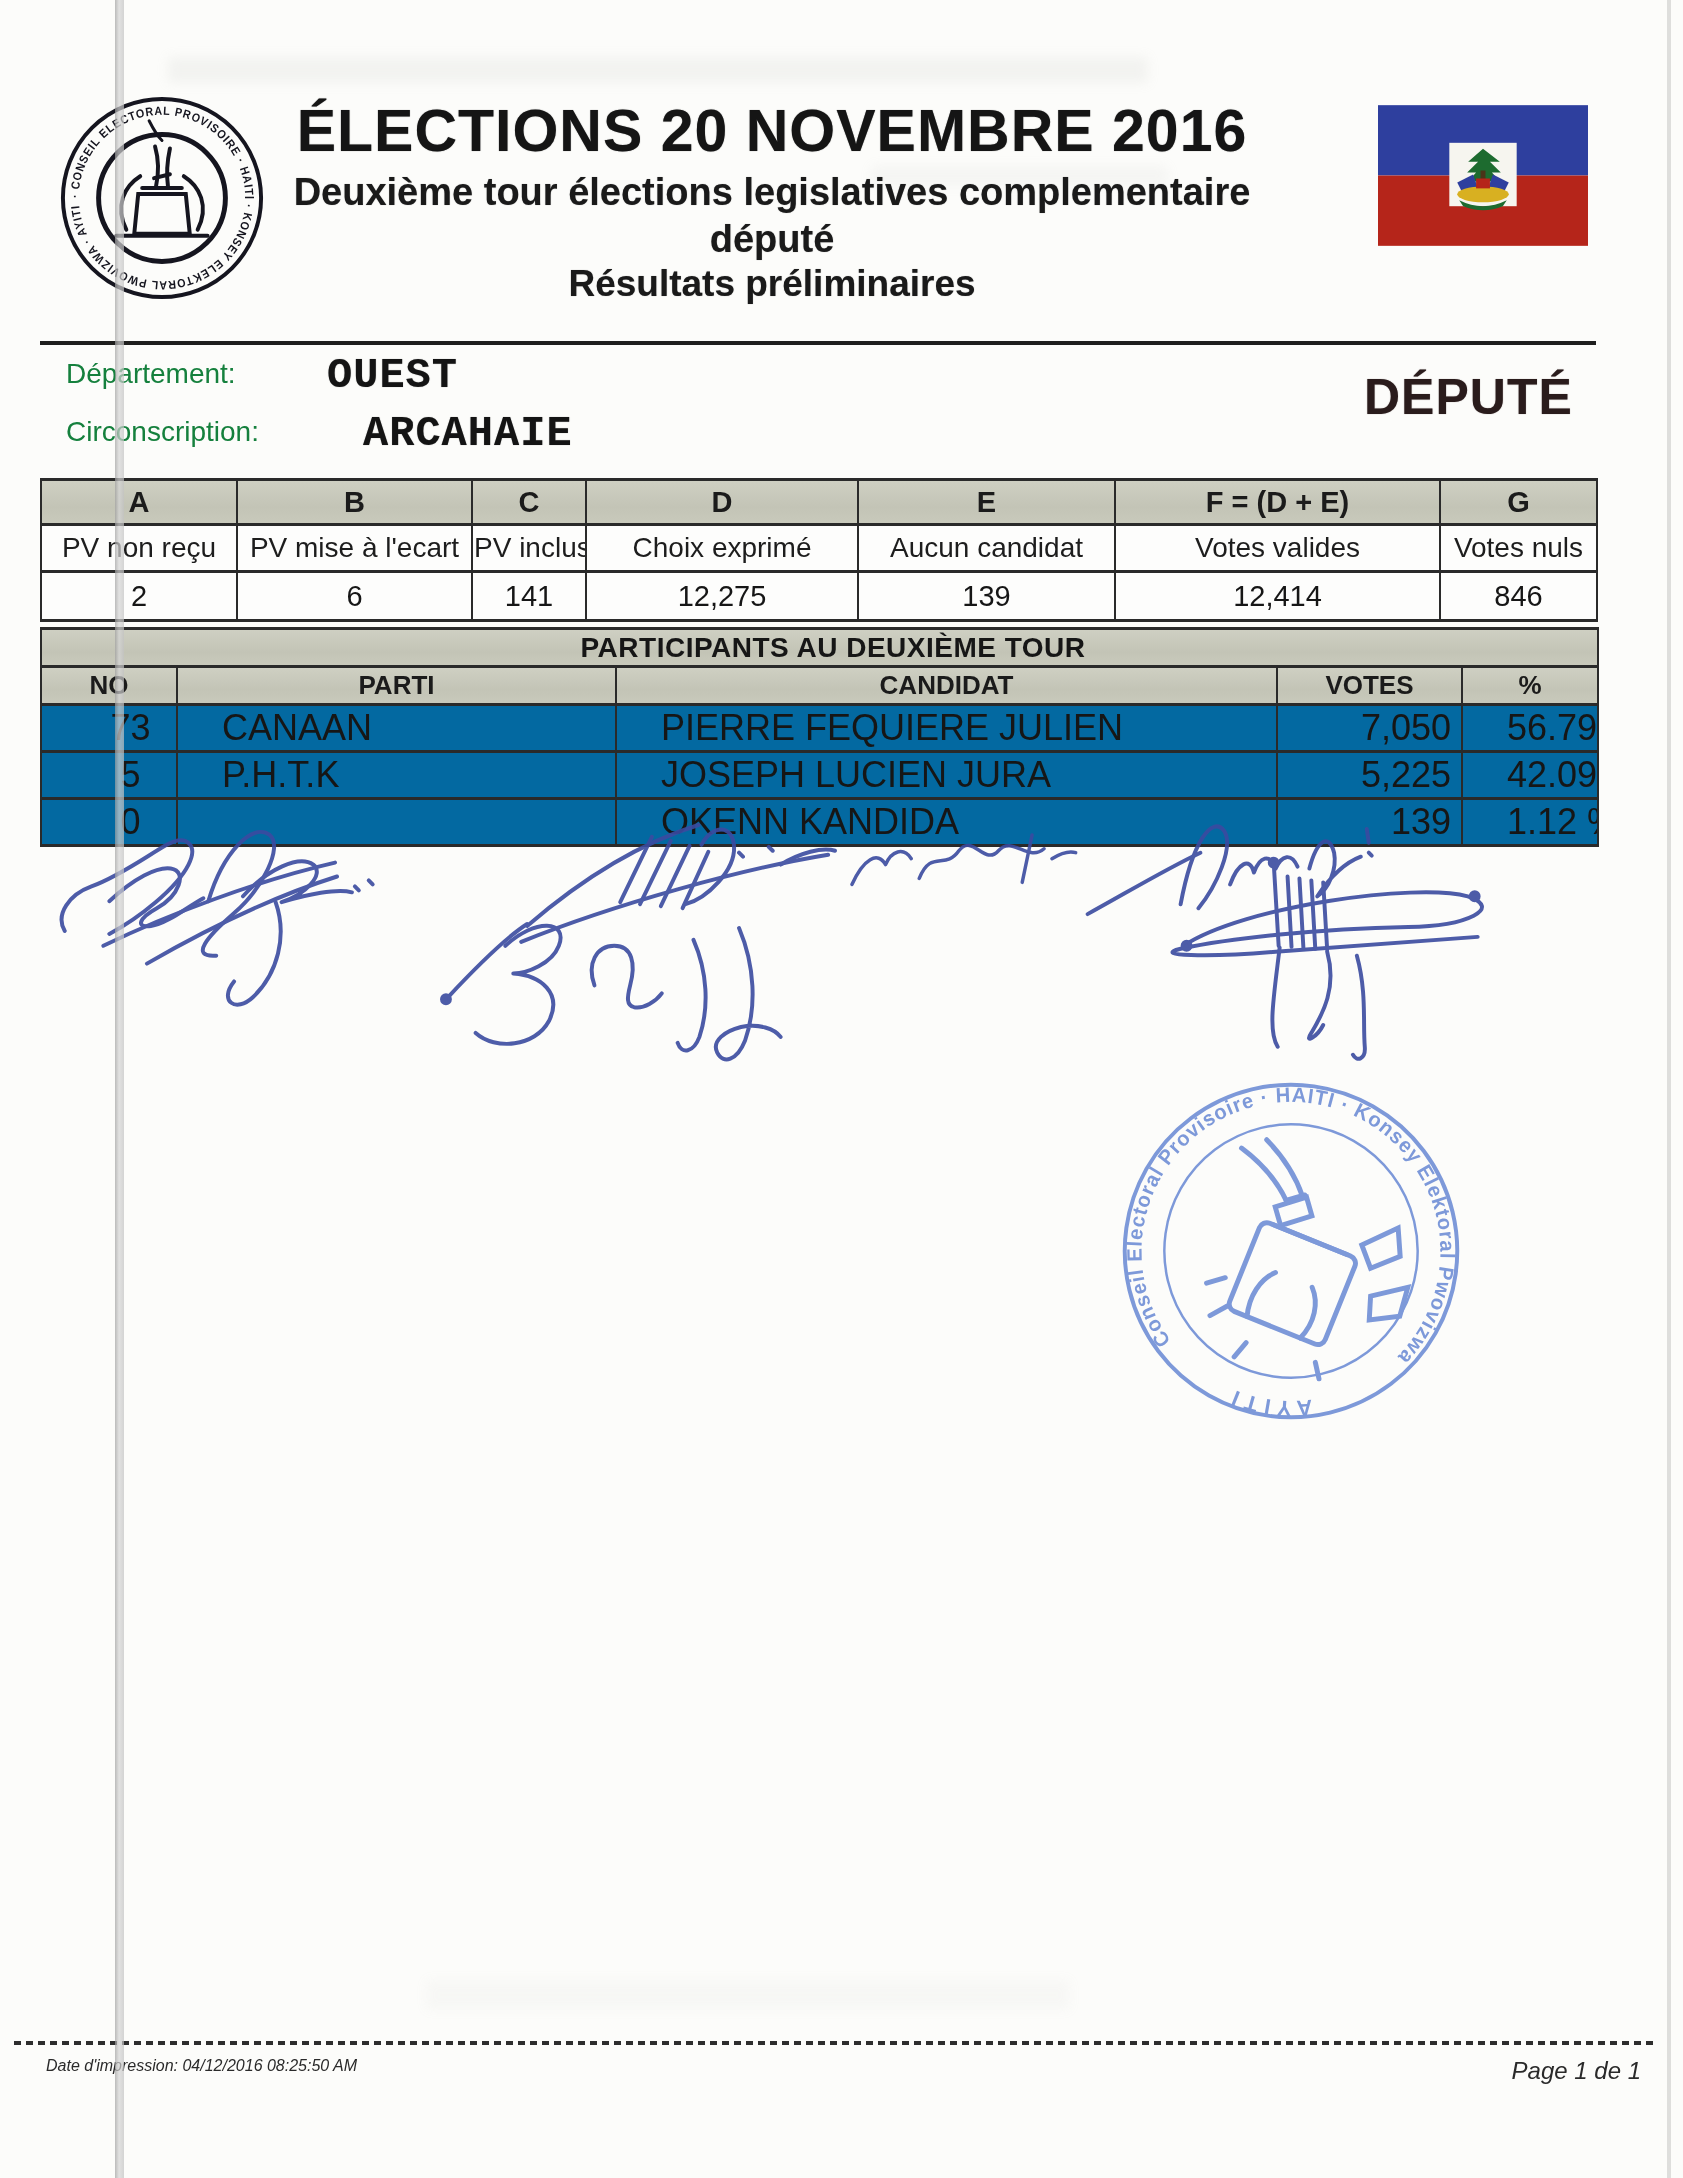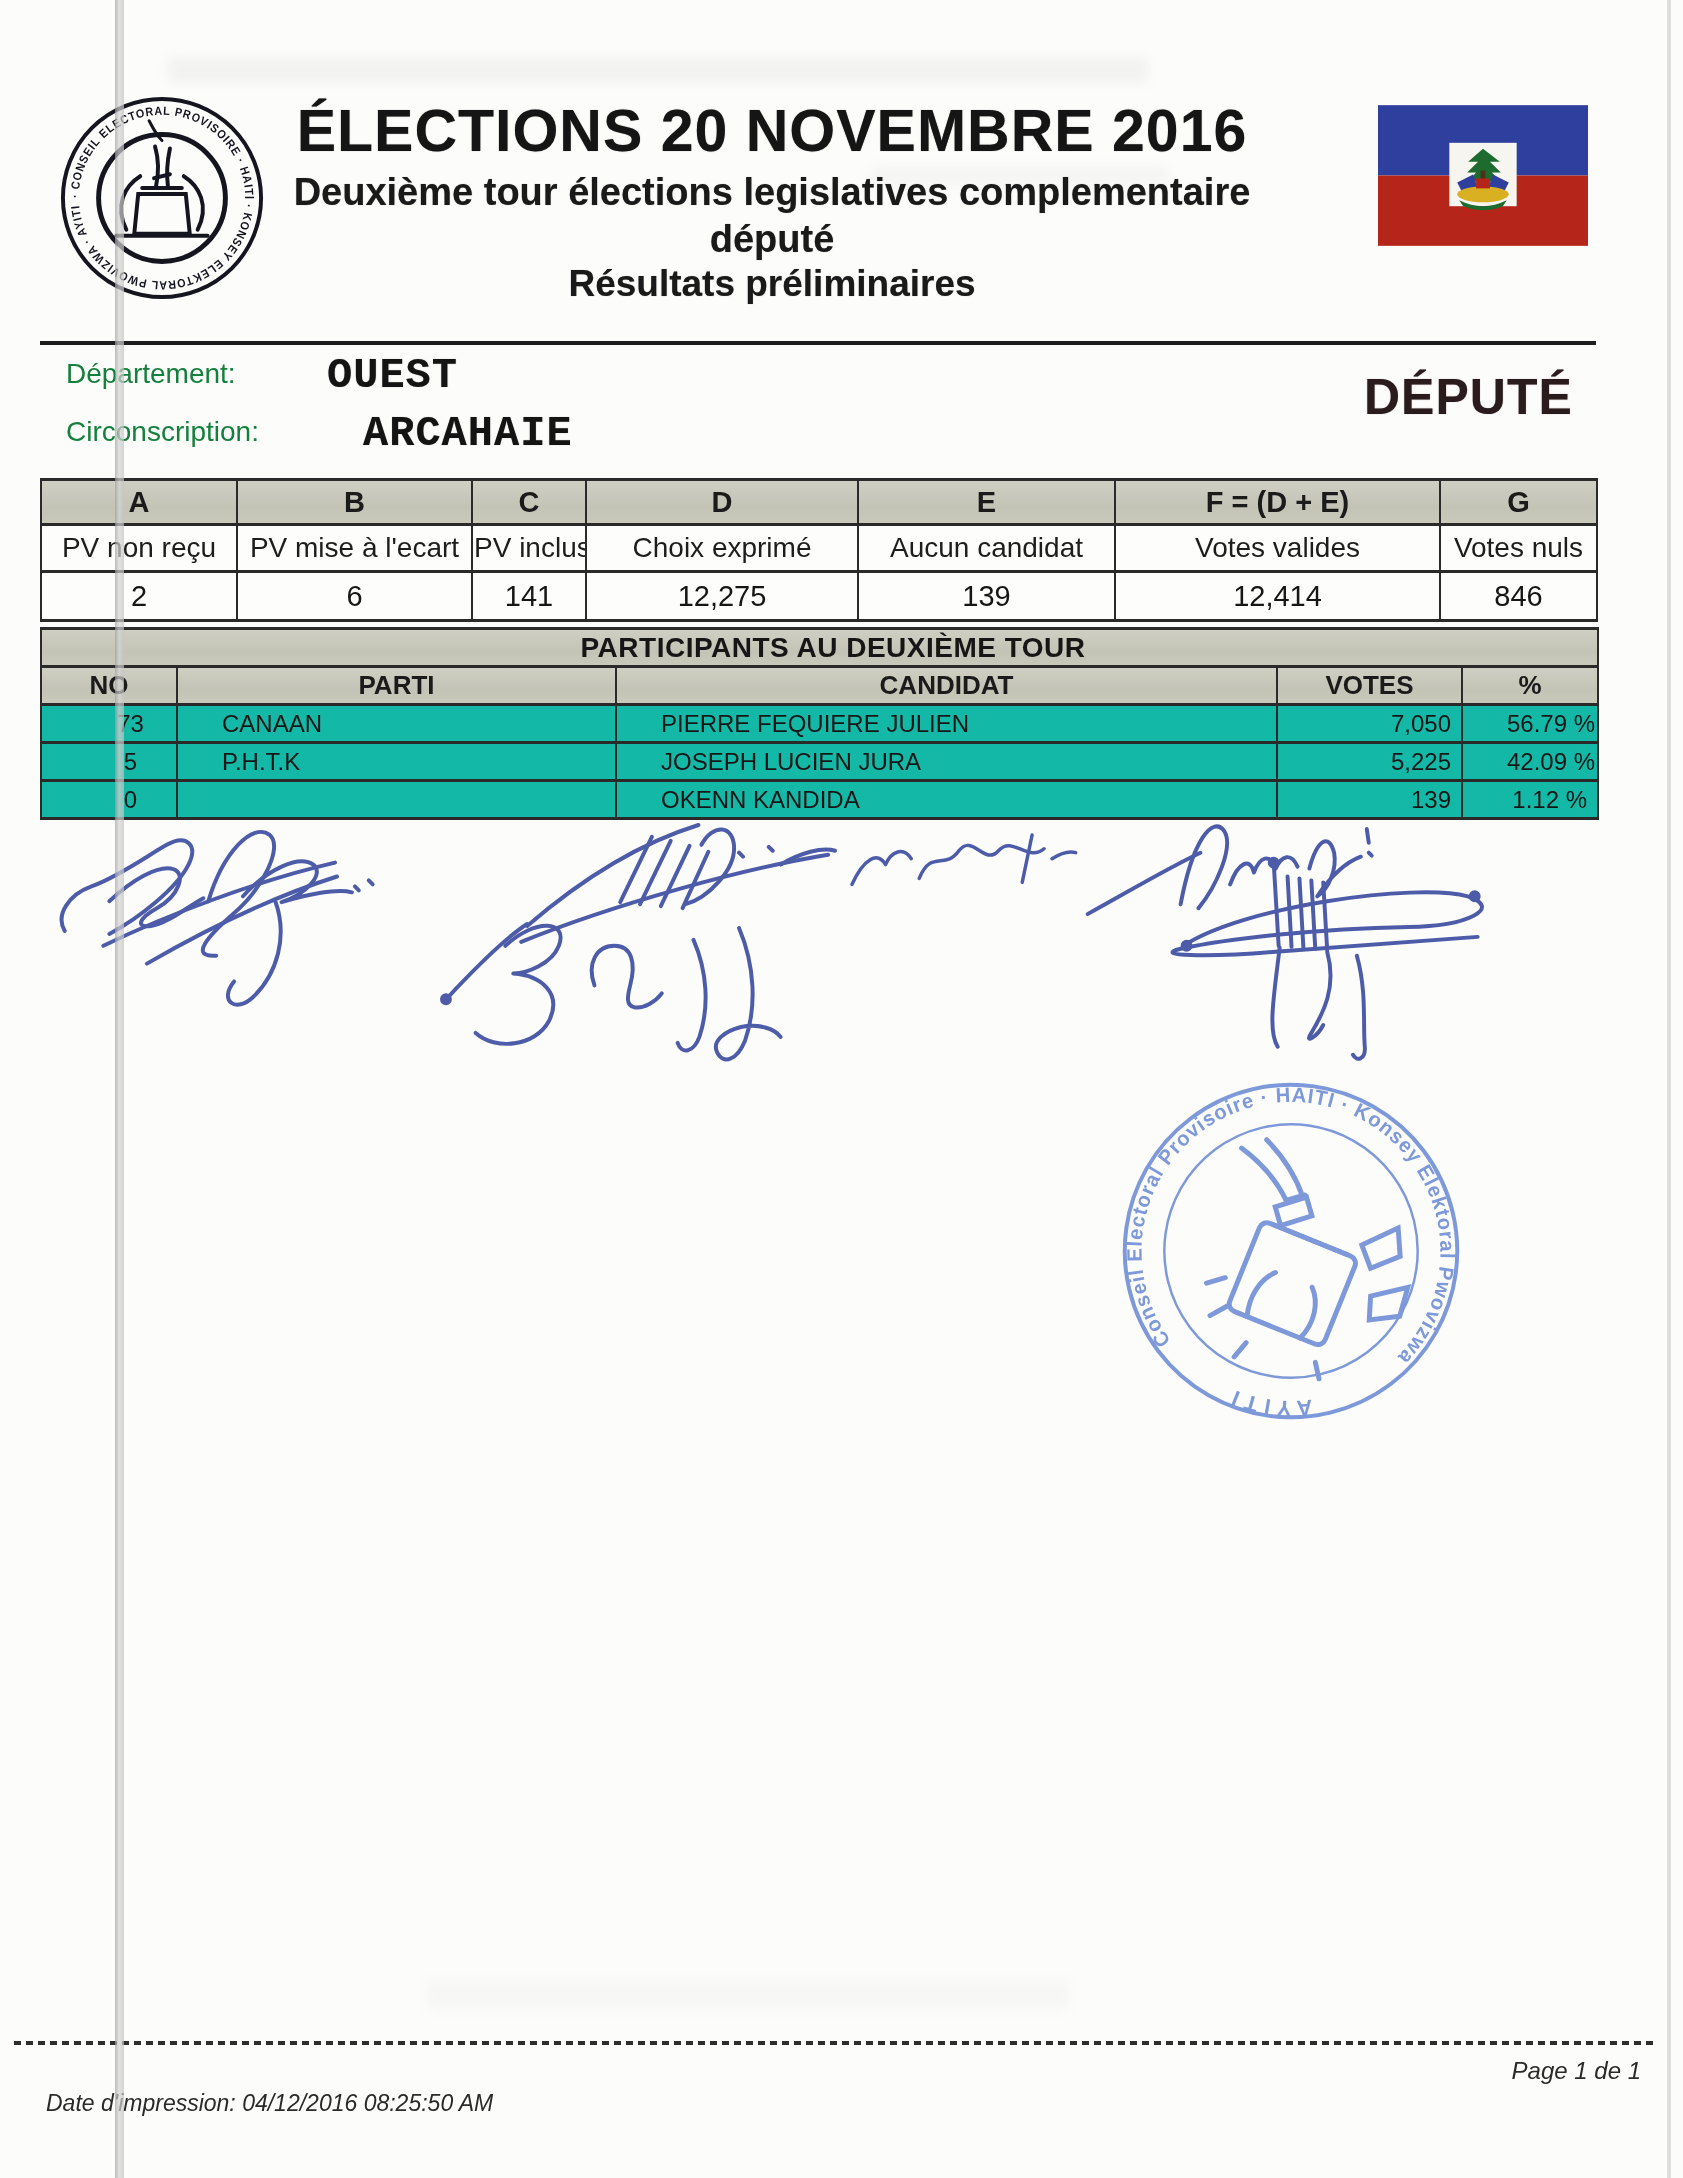--- a/index.html
+++ b/index.html
@@ -31,31 +31,31 @@
     font-family:"Liberation Sans",sans-serif;}
   td,th{border:2px solid #2a2a2a;overflow:hidden;white-space:nowrap;}
   .t-sum{top:478px;width:1556px;}
   .t-part{top:627px;width:1556px;}
   .hdr-bg{background:linear-gradient(180deg,#cfd0c3,#c3c4b6 60%,#c9cabc);}
   .t-sum .letters td{height:40px;font-size:29px;font-weight:bold;text-align:center;border-bottom-width:3px;border-top-width:3px;color:#1b1b1b;}
   .t-sum .labels td{height:42px;font-size:28px;text-align:center;border-bottom-width:3px;color:#1d1d1d;background:#fdfdfc;}
   .t-sum .vals td{height:44px;font-size:29px;text-align:center;border-bottom-width:3px;color:#161616;background:#fdfdfc;}
   .t-part .ttl td{height:33px;font-size:28px;font-weight:bold;text-align:center;letter-spacing:0.5px;border-top-width:3px;border-bottom-width:3px;color:#161616;padding-left:28px;}
   .t-part .heads td{height:33px;font-size:26px;font-weight:bold;text-align:center;border-bottom-width:3px;color:#1b1b1b;}
-  .t-part .row td{height:33px;font-size:24px;color:#161616;background:#14b8a6;border-bottom-width:3px;padding-left:44px;}
+  .t-part .row td{height:33px;font-size:36px;color:#161616;background:#0369a1;border-bottom-width:3px;padding-left:44px;}
   .c-center{text-align:center;}
   .c-left{text-align:left;padding-left:10px;}
   .c-right{text-align:right;padding-right:10px;}
   
   .sig-svg{position:absolute;left:40px;top:807px;width:1505px;height:337px;z-index:20;}
   .stamp-wrap{position:absolute;left:1101px;top:1061px;width:380px;height:380px;z-index:15;filter:blur(0.4px);opacity:.92;}
   
   .foot-dash{position:absolute;left:14px;top:2041px;width:1639px;height:4px;
     background:repeating-linear-gradient(90deg,#2d2d2d 0 7px,transparent 7px 12px);}
-  .foot-date{position:absolute;left:46px;top:2057px;font-size:23px;font-style:italic;color:#2a2a2a;margin-top:33px;}
+  .foot-date{position:absolute;left:46px;top:2057px;font-size:16px;font-style:italic;color:#2a2a2a;}
   .foot-page{position:absolute;right:42px;top:2057px;font-size:24px;font-style:italic;color:#2a2a2a;}
 </style>
 </head>
 <body>
 
 <div class="page">
 
   <div class="scanline-left"></div>
   <div class="scanline-right"></div>
   <div class="noise" style="left:168px;top:57px;width:980px;height:26px;opacity:.14;"></div>

